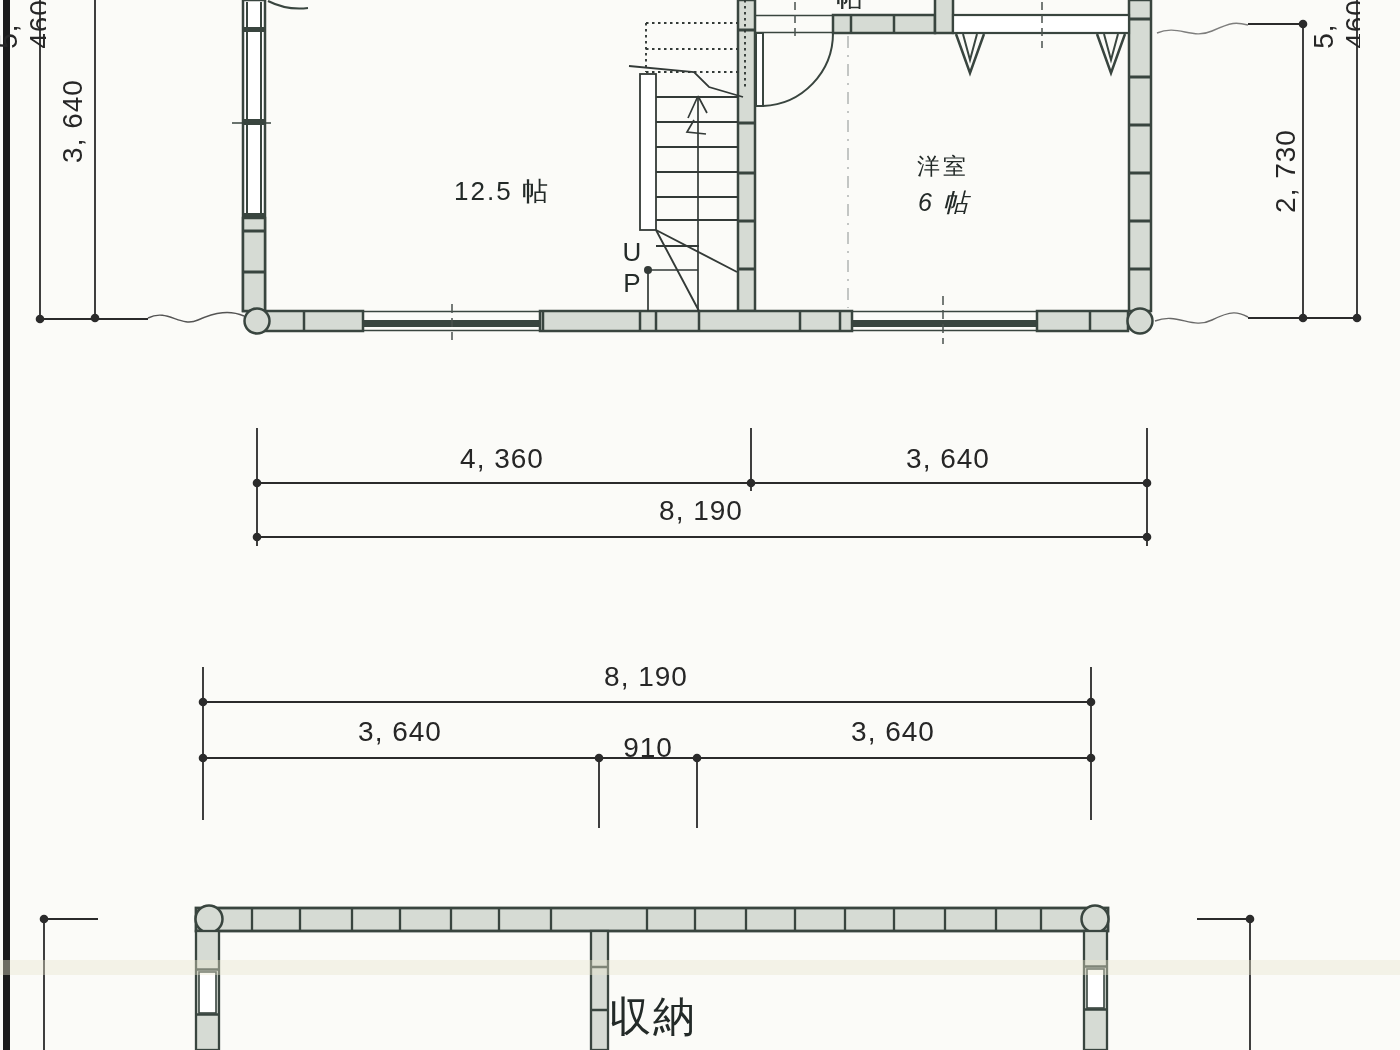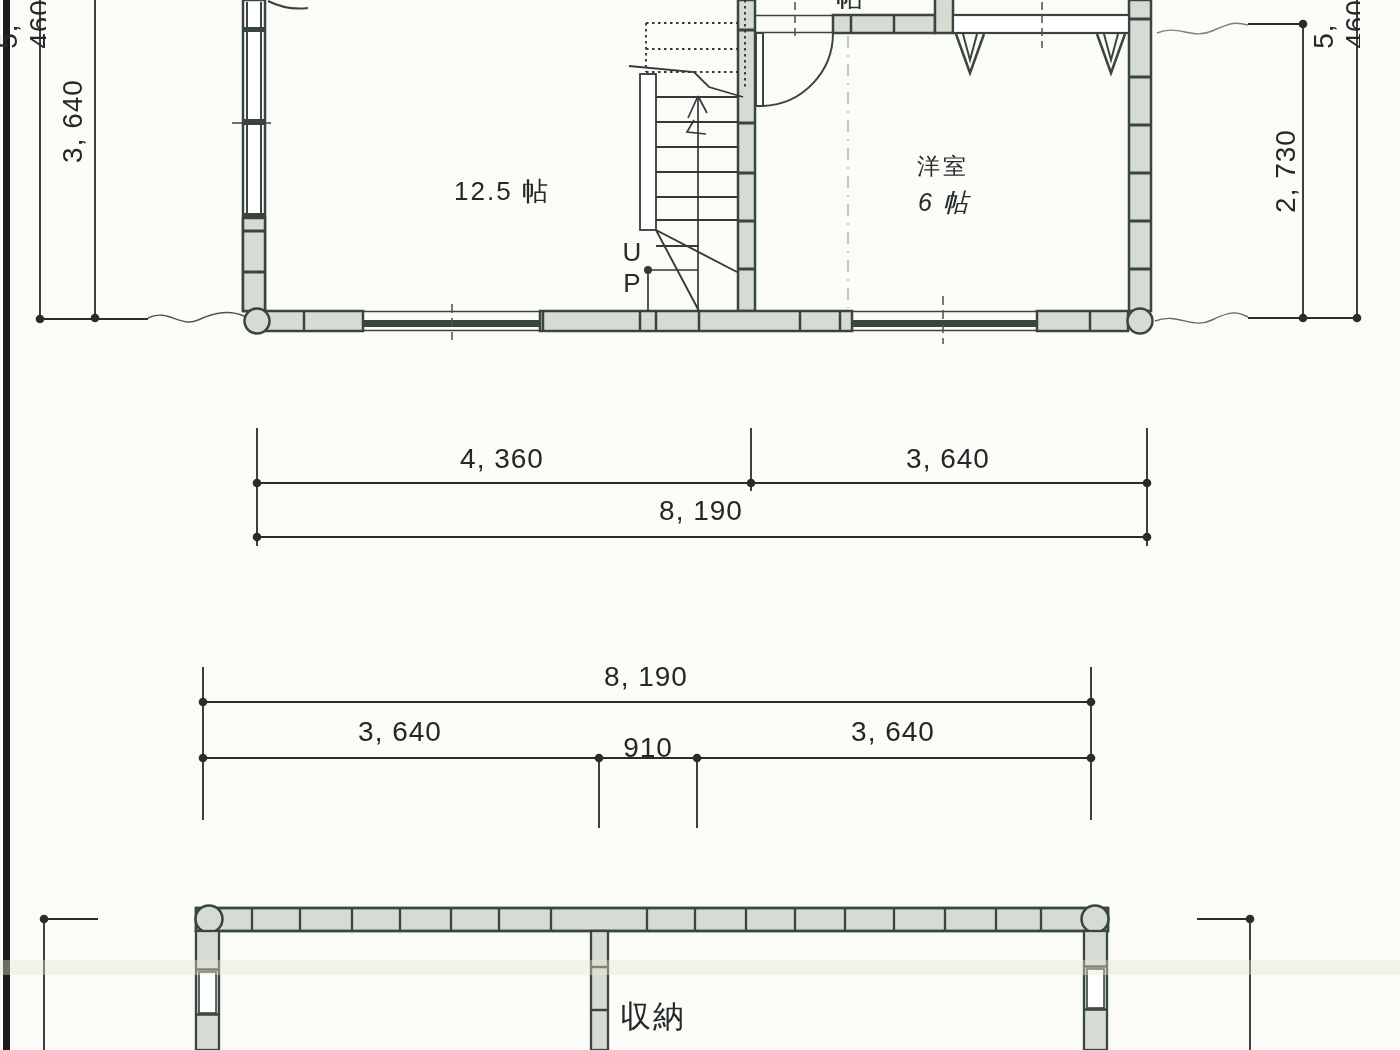--- a/index.html
+++ b/index.html
@@ -14,21 +14,21 @@
   .rot{transform:translate(-50%,-50%) rotate(-90deg);}
   .clipbox{position:absolute;overflow:hidden;}
   .clipbox .inner{position:absolute;transform:translate(-50%,-50%) rotate(-90deg);}
   .jp{letter-spacing:2px;}
   #stair-up{white-space:pre-line;text-align:center;line-height:1.18;font-size:26px;color:#242b29;}
   #bedroom-en{font-size:41px;letter-spacing:1px;color:#16181a;}
   #ldk-name{font-size:31px;letter-spacing:4px;}
   #ldk-area{font-size:26px;letter-spacing:2px;}
   #bedroom-name{font-size:23px;letter-spacing:3px;}
   #bedroom-area{font-size:25px;letter-spacing:2px;font-style:italic;}
-  #storage-name{font-size:31px;letter-spacing:2px;text-align:center;}
+  #storage-name{font-size:42px;letter-spacing:2px;text-align:center;}
   #cutlbl{position:absolute;left:828px;top:0;width:46px;height:9px;overflow:hidden;}
   #cutlbl span{position:absolute;left:8px;top:-20px;font-size:27px;color:#2a302e;}
 </style>
 </head>
 <body>
 
 <div id="canvas">
 
 <svg id="linework" width="1400" height="1050" viewBox="0 0 1400 1050">
 

